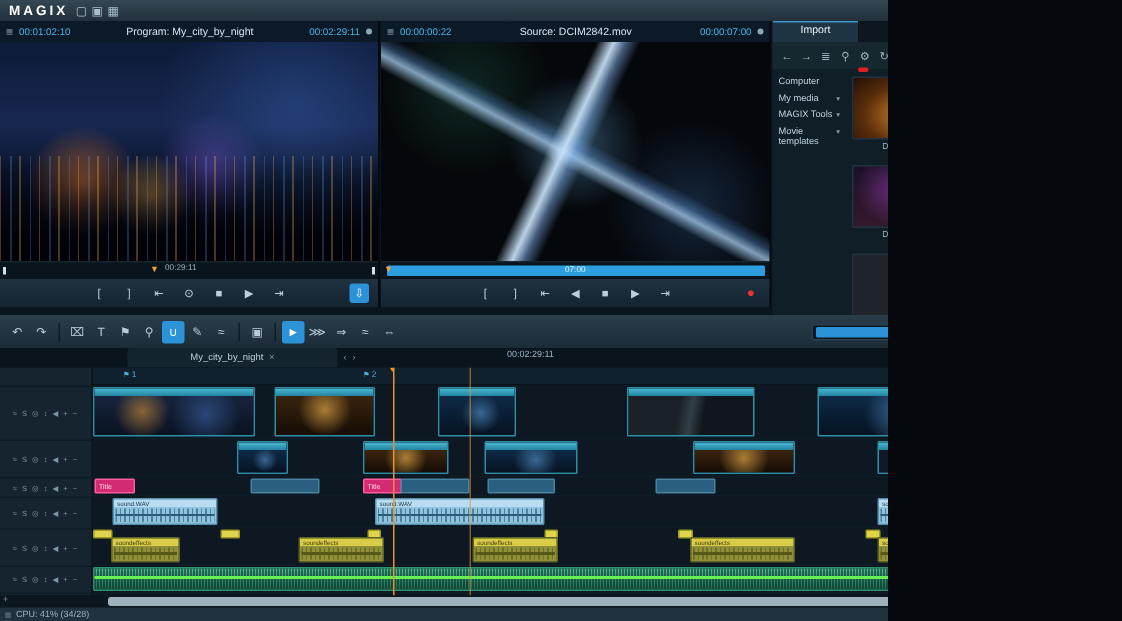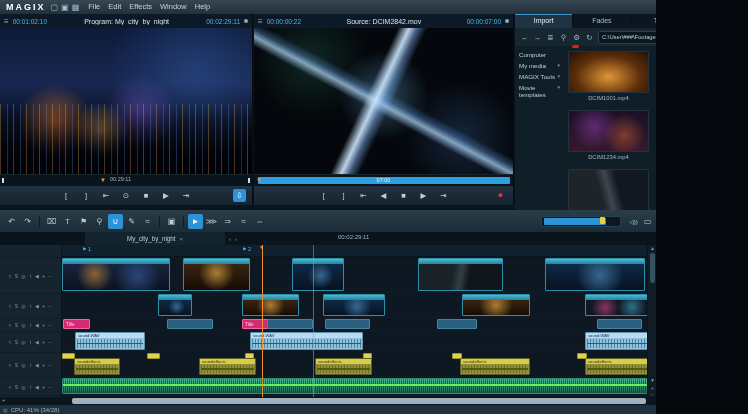--- a/index.html
+++ b/index.html
@@ -1,16 +1,16 @@
 <!DOCTYPE html>
 <html><head>
 <meta charset="utf-8">
 <style>
   html,body{margin:0;padding:0;background:#05090d;}
-  #root{position:relative;width:656px;height:414px;overflow:hidden;background:#0a141c;
+  #root{position:relative;width:592px;height:414px;overflow:hidden;background:#0a141c;
         font-family:"Liberation Sans",sans-serif;color:#c8d8e4;-webkit-font-smoothing:antialiased;}
   
   #menubar{position:absolute;left:0;top:0;width:748px;height:14px;background:linear-gradient(#354753,#21303b);
            display:flex;align-items:center;gap:5px;padding:0 6px;box-sizing:border-box;z-index:30;}
   .brand{font-weight:bold;letter-spacing:2px;font-size:9px;color:#fff;}
   .doc-icon{font-size:8px;color:#a9bfcc;line-height:13px;}
   .menu-item{font-size:7.5px;color:#c2d2dc;padding:0 4px;line-height:14px;}
   #menubar-right{margin-left:auto;display:flex;gap:3px;align-items:center;}
   .win-icon{width:12px;height:10px;border-radius:2px;background:#182631;font-size:7px;line-height:10px;text-align:center;color:#b8ccd8;}
   .win-icon.blue{background:#2d93d8;color:#fff;}
@@ -176,28 +176,20 @@
 <div id="root">
 
   <div id="menubar">
     <span class="brand">MAGIX</span>
     <span style="display:flex;gap:3px;">
 
     <span class="doc-icon">▢</span>
         <span class="doc-icon">▣</span>
         <span class="doc-icon">▦</span>
       </span>
-    <span style="display:flex;">
-
-    <span class="menu-item">File</span>
-        <span class="menu-item">Edit</span>
-        <span class="menu-item">Effects</span>
-        <span class="menu-item">Window</span>
-        <span class="menu-item">Help</span>
-      </span>
     <span id="menubar-right">
       <span class="win-icon">▤</span>
       <span class="win-icon blue">✎</span>
       <span class="win-icon">◎</span>
     </span>
   </div>
 
   <div id="program" class="monitor">
     <div class="mon-header">
       <span class="burger">≡</span>

